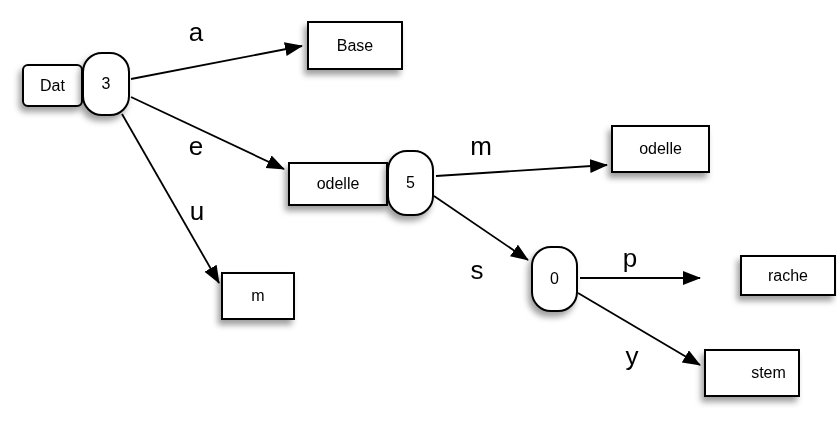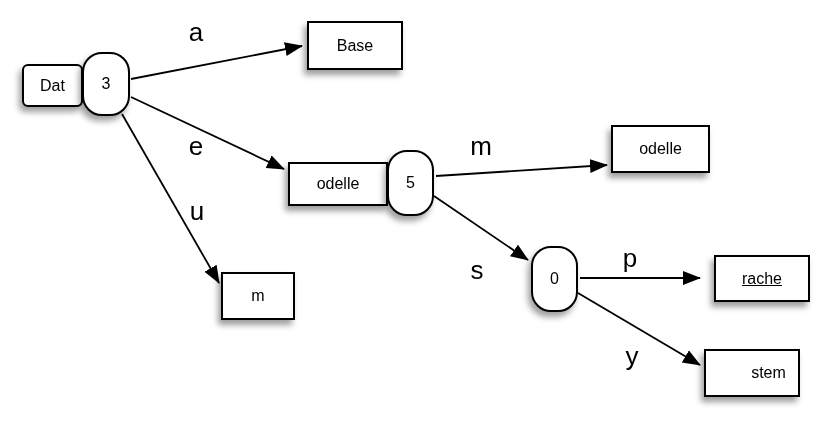--- a/index.html
+++ b/index.html
@@ -99,21 +99,21 @@
   </div>
 
   <div class="node rect" style="left:611px; top:125px; width:99px; height:48px;">
     <span>odelle</span>
   </div>
 
   <div class="node oval" style="left:531px; top:246px; width:47px; height:66px;">
     <span>0</span>
   </div>
 
-  <div class="node rect" style="left:714px; top:255px; width:96px; height:47px;text-decoration:underline;">
+  <div class="node rect" style="left:740px; top:255px; width:96px; height:41px;">
     <span>rache</span>
   </div>
 
   <div class="node rect" style="left:704px; top:349px; width:96px; height:48px;padding-left:33px;">
     <span>stem</span>
   </div>
 
   <span class="edge-label" style="left:196px; top:32px;">a</span>
   <span class="edge-label" style="left:196px; top:146px;">e</span>
   <span class="edge-label" style="left:197px; top:211px;">u</span>

